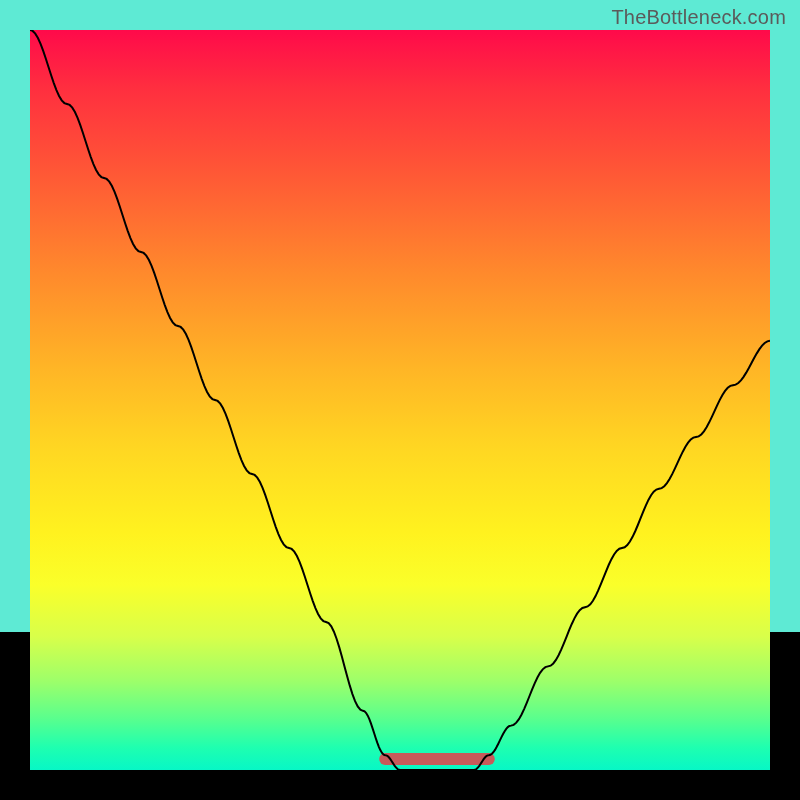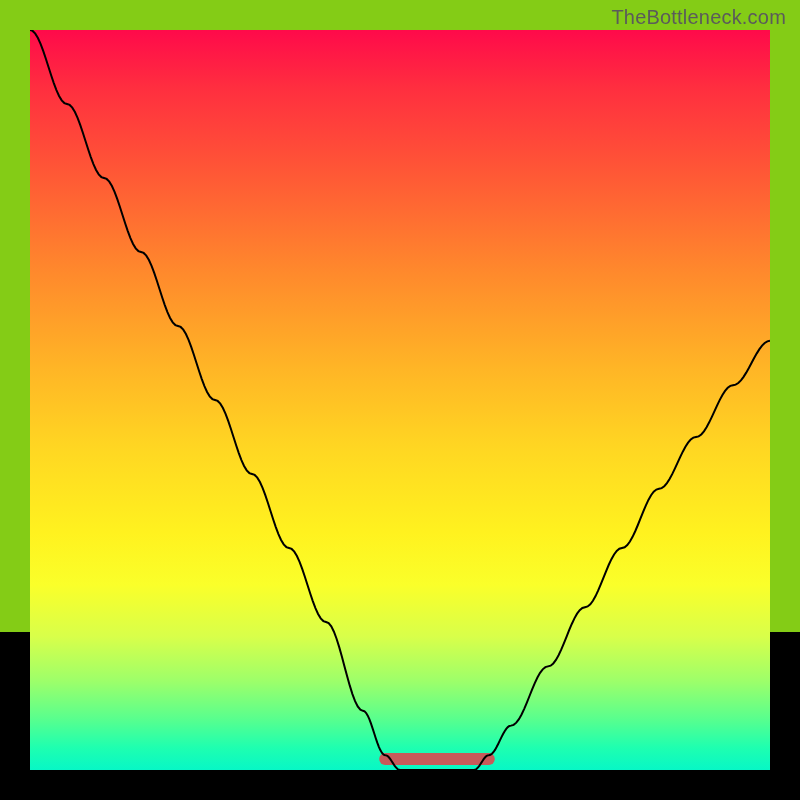--- a/index.html
+++ b/index.html
@@ -8,21 +8,21 @@
     width: 800px;
     height: 800px;
     overflow: hidden;
     background: #000;
     font-family: Arial, Helvetica, sans-serif;
   }
   .frame {
     position: relative;
     width: 800px;
     height: 632px;
-    background: #84cc16;
+    background: #5eead4;
   }
   .plot-area {
     position: absolute;
     left: 30px;
     top: 30px;
     width: 740px;
     height: 740px;
     overflow: hidden;
   }
   .gradient-bg {

